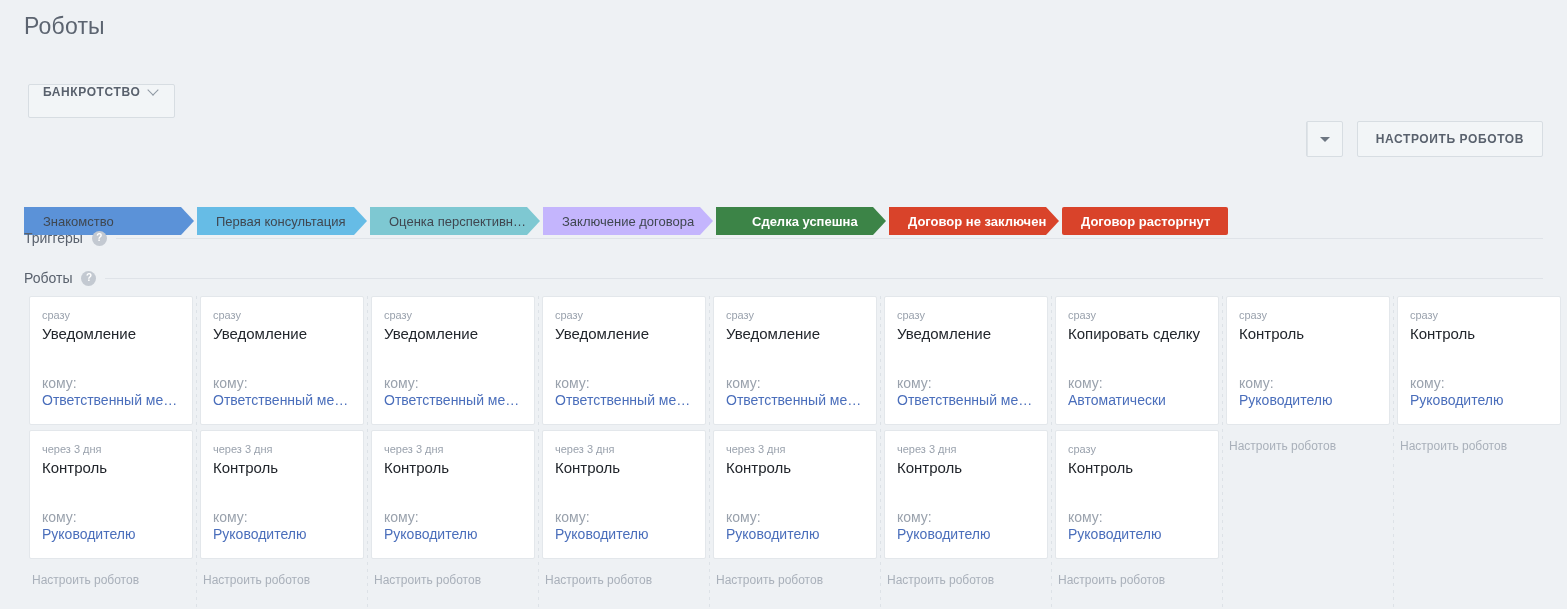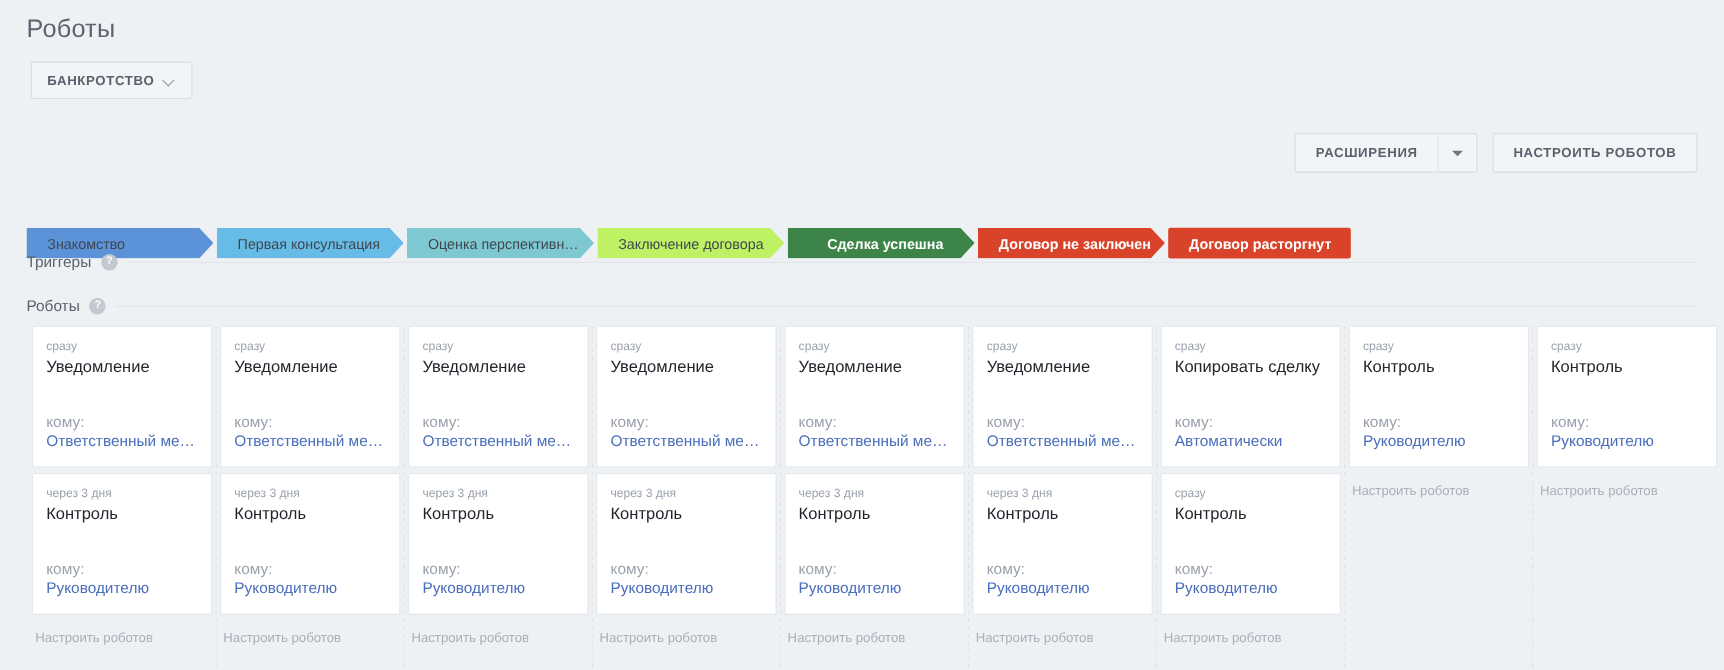--- a/index.html
+++ b/index.html
@@ -24,28 +24,28 @@
     font-size: 23px;
     font-weight: 400;
     color: #5c6470;
     letter-spacing: .2px;
   }
 
   
   .funnel-select {
     position: absolute;
     left: 28px;
-    top: 56px;
+    top: 84px;
     height: 34px;
     box-sizing: border-box;
     background: #f2f5f7;
     border: 1px solid #d7dde2;
     border-radius: 2px;
     display: flex;
-    align-items: center;
+    align-items: flex-start;
     padding: 0 14px;
     gap: 9px;
     cursor: pointer;
   }
   .funnel-select .lbl {
     font-size: 12px;
     font-weight: bold;
     letter-spacing: .6px;
     color: #59616d;
   }
@@ -277,39 +277,38 @@
 
 <div class="page-title">Роботы</div>
 
 <div class="funnel-select">
   <span class="lbl">БАНКРОТСТВО</span>
   <span class="chev"></span>
 </div>
 
 <div class="toolbar">
   <div class="btn-split">
-    <div class="main">РАСШИРЕНИЯ</div>
     <div class="caret-box">
       <span class="caret-dn"></span>
     </div>
   </div>
   <div class="btn">НАСТРОИТЬ РОБОТОВ</div>
 </div>
 
 <div class="stages" id="stages">
     <div class="stage dark-text" style="background: rgb(91, 146, 216); width: 170px;">
       <span>Знакомство</span>
     </div>
     <div class="stage dark-text" style="background: rgb(102, 188, 230); width: 170px;">
       <span>Первая консультация</span>
     </div>
     <div class="stage dark-text" style="background: rgb(126, 200, 210); width: 170px;">
       <span>Оценка перспективн…</span>
     </div>
-    <div class="stage dark-text" style="background: #bef264; width: 170px; text-align: center;">
+    <div class="stage dark-text" style="background: #c4b5fd; width: 170px; text-align: center;">
       <span>Заключение договора</span>
     </div>
     <div class="stage bold-text" style="background: rgb(60, 132, 71); width: 170px; padding-left: 36px;">
       <span>Сделка успешна</span>
     </div>
     <div class="stage bold-text" style="background: rgb(217, 67, 42); width: 170px; align-items: center;">
       <span>Договор не заключен</span>
     </div>
     <div class="stage bold-text flat" style="background: rgb(217, 67, 42); width: 166px;">
       <span>Договор расторгнут</span>

